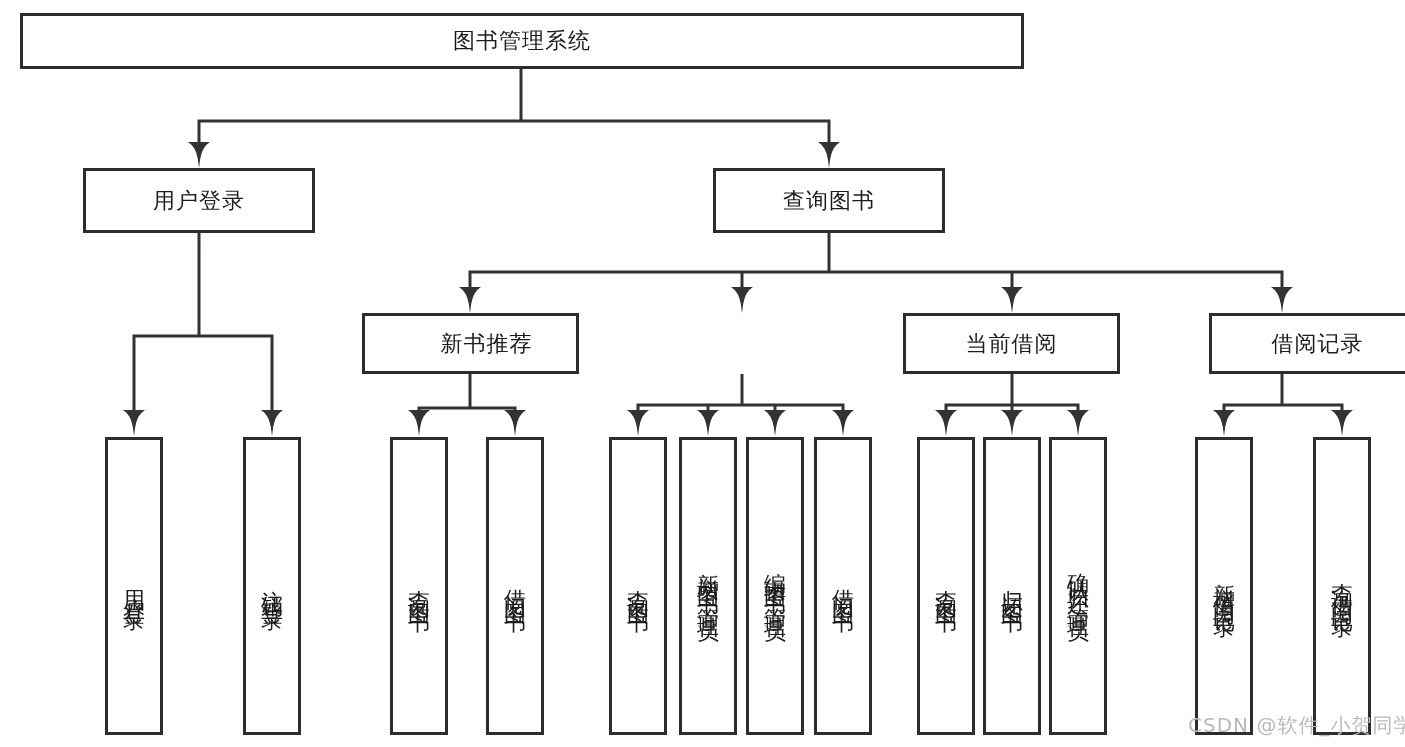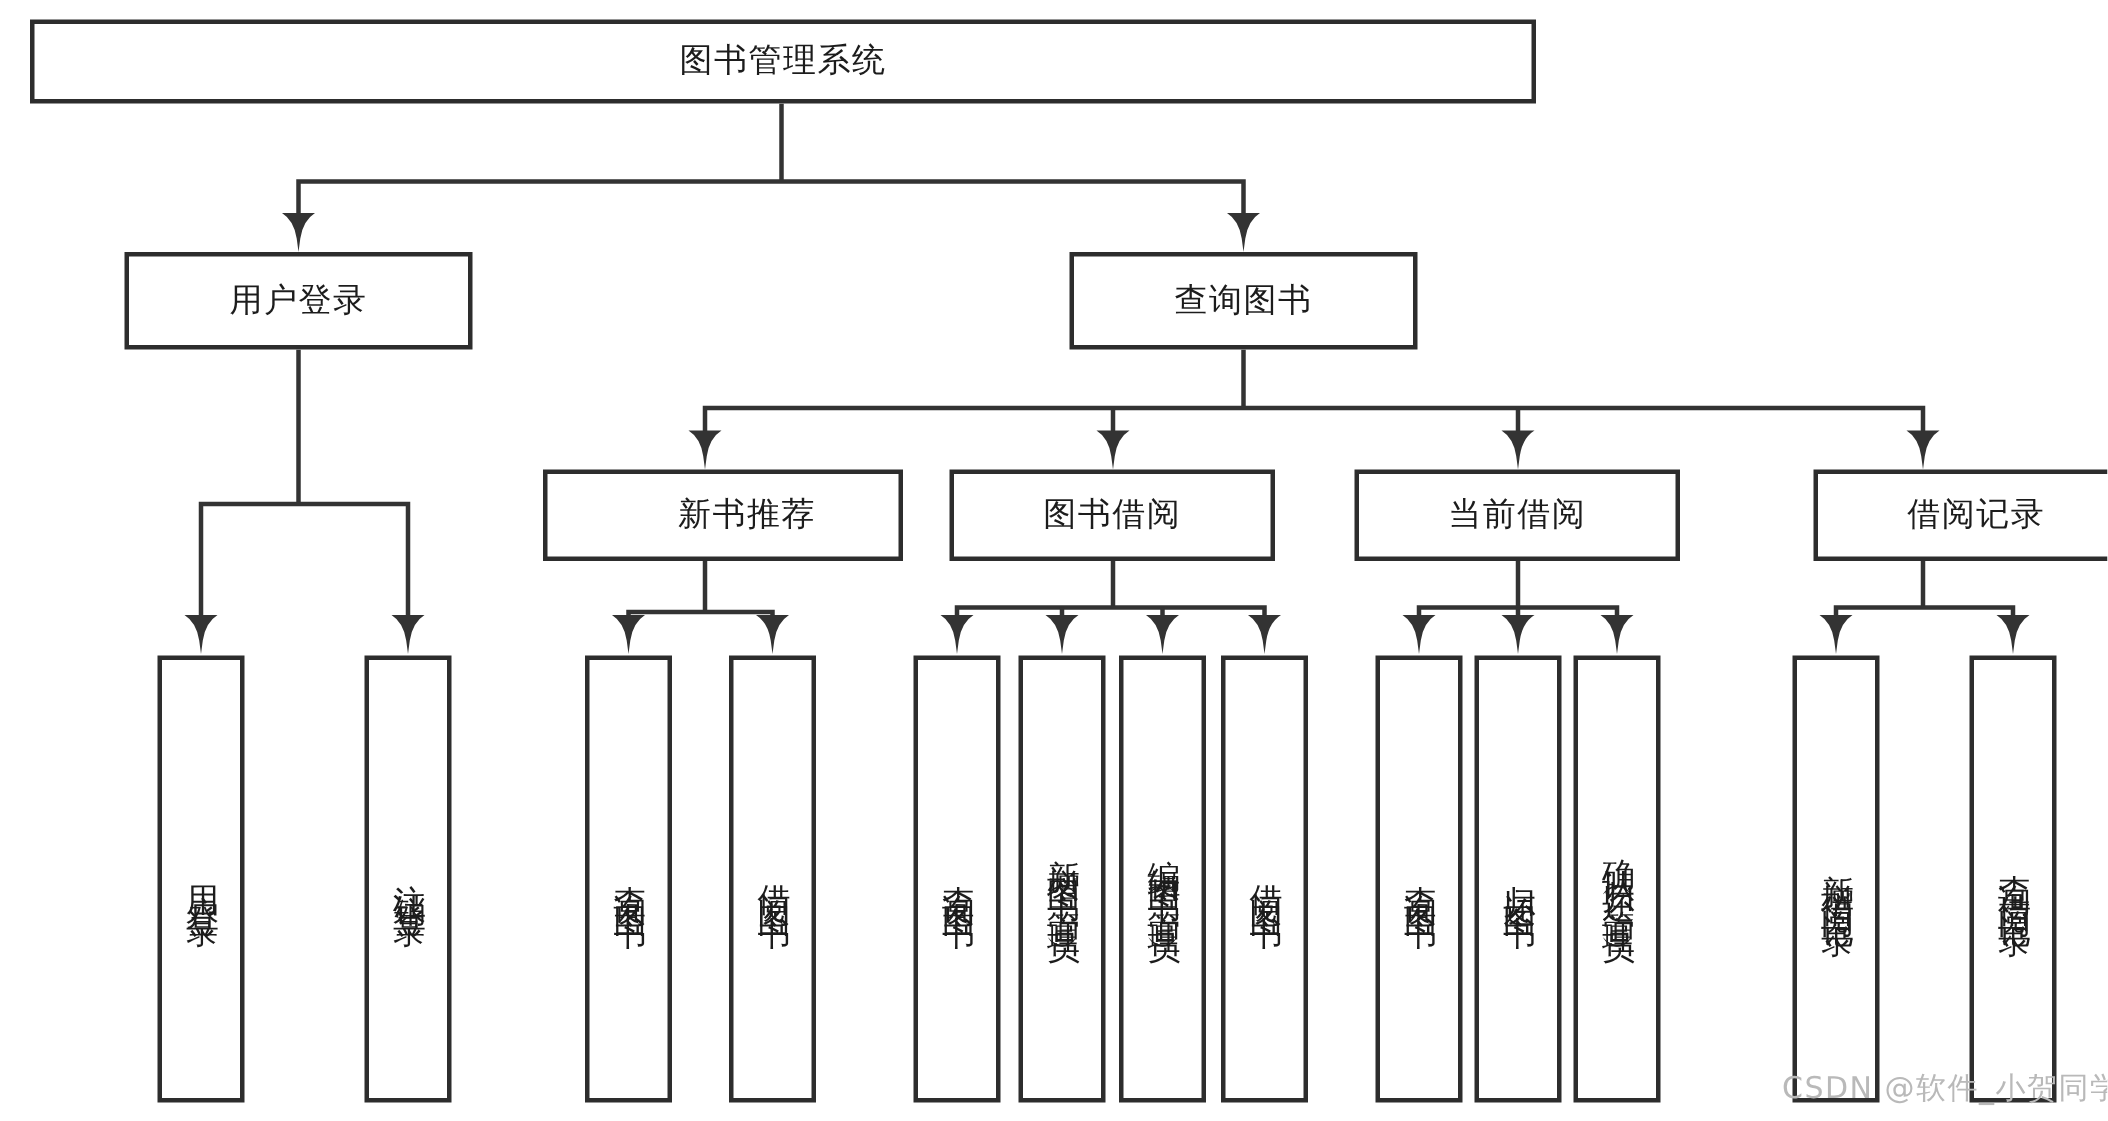--- a/index.html
+++ b/index.html
@@ -112,25 +112,22 @@
     <span>图书管理系统</span>
   </div>
 
   <div class="box hbox" style="left:83px; top:168px; width:232px; height:65px;">
     <span>用户登录</span>
   </div>
   <div class="box hbox" style="left:713px; top:168px; width:232px; height:65px;">
     <span>查询图书</span>
   </div>
 
-  <div class="box hbox" style="left:362px; top:313px; width:240px; height:61px;padding-left:32px;">
+  <div class="box hbox" style="left:362px; top:313px; width:217px; height:61px;padding-left:32px;">
     <span>新书推荐</span>
-  </div>
-  <div class="box hbox" style="left:633px; top:313px; width:217px; height:61px;">
-    <span>图书借阅</span>
   </div>
   <div class="box hbox" style="left:903px; top:313px; width:217px; height:61px;">
     <span>当前借阅</span>
   </div>
   <div class="box hbox" style="left:1173px; top:313px; width:217px; height:61px;margin-left:36px;">
     <span>借阅记录</span>
   </div>
 
   <div class="box leaf" style="left:105px; top:437px; width:58px; height:298px;">
     <span>用户登录</span>

